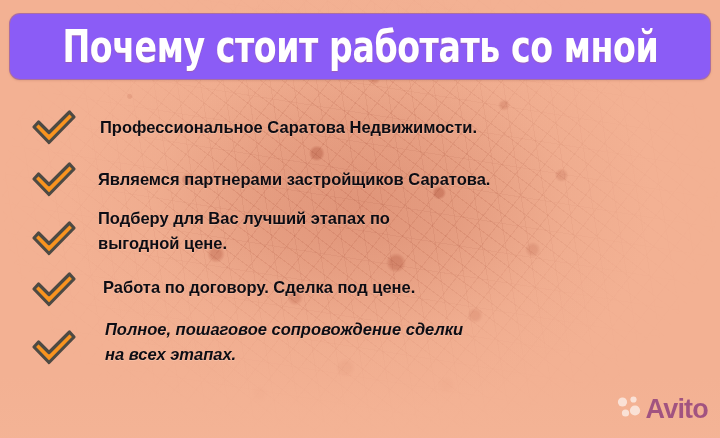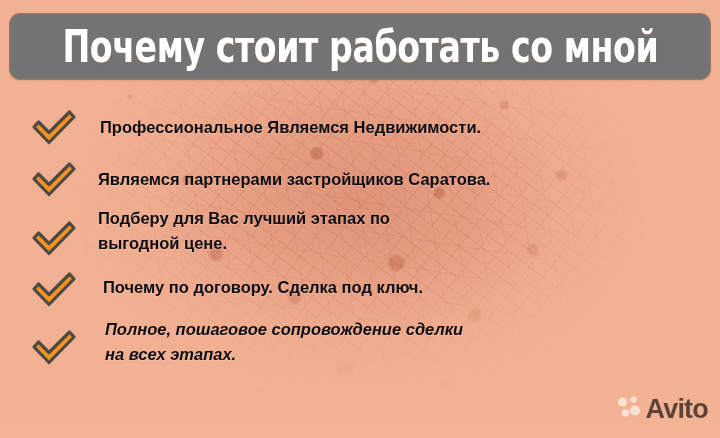--- a/index.html
+++ b/index.html
@@ -79,21 +79,21 @@
 
   
   .banner {
     position: absolute;
     left: 9px;
     top: 13px;
     width: 702px;
     height: 67px;
     box-sizing: border-box;
     border-radius: 11px;
-    background: #737373;
+    background: #8b5cf6;
     border: 1px solid rgba(196,126,92,0.55);
     box-shadow: 0 1px 2px rgba(150,85,60,0.18);
     display: flex;
     align-items: center;
     justify-content: center;
     overflow: hidden;
   }
   .banner-title {
     color: #ffffff;
     font-family: "Liberation Sans Narrow", "DejaVu Sans Condensed", "Liberation Sans", sans-serif;
@@ -142,21 +142,21 @@
     position: absolute;
     right: 12px;
     bottom: 14px;
     display: flex;
     align-items: center;
     gap: 4px;
     opacity: 0.62;
   }
   .avito-dots { display: block; }
   .avito-word {
-    color: #000000;
+    color: #701a75;
     font-family: "Liberation Sans", "DejaVu Sans", sans-serif;
     font-weight: 700;
     font-size: 27px;
     line-height: 1;
     letter-spacing: -0.8px;
   }
 </style>
 </head>
 <body>
 
@@ -172,21 +172,21 @@
   </div>
 
   <div class="list">
 
     <div class="item" style="left:30px; top:11px; width:660px;">
       <span class="check-icon" style="left:0; top:0;">
         <svg viewBox="0 0 48 46" xmlns="http://www.w3.org/2000/svg" aria-hidden="true">
           <path d="M4 20 L8.5 15 L19 25.5 L39.5 5 L44 10 L19 35.5 Z" fill="#f8931f" stroke="#4d4a44" stroke-width="3.2" stroke-linejoin="round"></path>
         </svg>
       </span>
-      <span class="item-text" style="margin-left:70px; margin-top:8px;">Профессиональное Являемся Недвижимости.</span>
+      <span class="item-text" style="margin-left:70px; margin-top:8px;">Профессиональное Саратова Недвижимости.</span>
     </div>
 
     <div class="item" style="left:30px; top:63px; width:660px;">
       <span class="check-icon" style="left:0; top:0;">
         <svg viewBox="0 0 48 46" xmlns="http://www.w3.org/2000/svg" aria-hidden="true">
           <path d="M4 20 L8.5 15 L19 25.5 L39.5 5 L44 10 L19 35.5 Z" fill="#f8931f" stroke="#4d4a44" stroke-width="3.2" stroke-linejoin="round"></path>
         </svg>
       </span>
       <span class="item-text" style="margin-left:68px; margin-top:8px;">Являемся партнерами застройщиков Саратова.</span>
     </div>
@@ -200,21 +200,21 @@
       <span class="item-text" style="margin-left:68px; margin-top:0;">Подберу для Вас лучший этапах по
 выгодной цене.</span>
     </div>
 
     <div class="item" style="left:30px; top:173px; width:660px;">
       <span class="check-icon" style="left:0; top:0;">
         <svg viewBox="0 0 48 46" xmlns="http://www.w3.org/2000/svg" aria-hidden="true">
           <path d="M4 20 L8.5 15 L19 25.5 L39.5 5 L44 10 L19 35.5 Z" fill="#f8931f" stroke="#4d4a44" stroke-width="3.2" stroke-linejoin="round"></path>
         </svg>
       </span>
-      <span class="item-text" style="margin-left:73px; margin-top:6px;">Почему по договору. Сделка под ключ.</span>
+      <span class="item-text" style="margin-left:73px; margin-top:6px;">Работа по договору. Сделка под цене.</span>
     </div>
 
     <div class="item" style="left:30px; top:221px; width:660px;font-style:italic;">
       <span class="check-icon" style="left:0; top:10px;">
         <svg viewBox="0 0 48 46" xmlns="http://www.w3.org/2000/svg" aria-hidden="true">
           <path d="M4 20 L8.5 15 L19 25.5 L39.5 5 L44 10 L19 35.5 Z" fill="#f8931f" stroke="#4d4a44" stroke-width="3.2" stroke-linejoin="round"></path>
         </svg>
       </span>
       <span class="item-text" style="margin-left:75px; margin-top:0;">Полное, пошаговое сопровождение сделки
 на всех этапах.</span>

